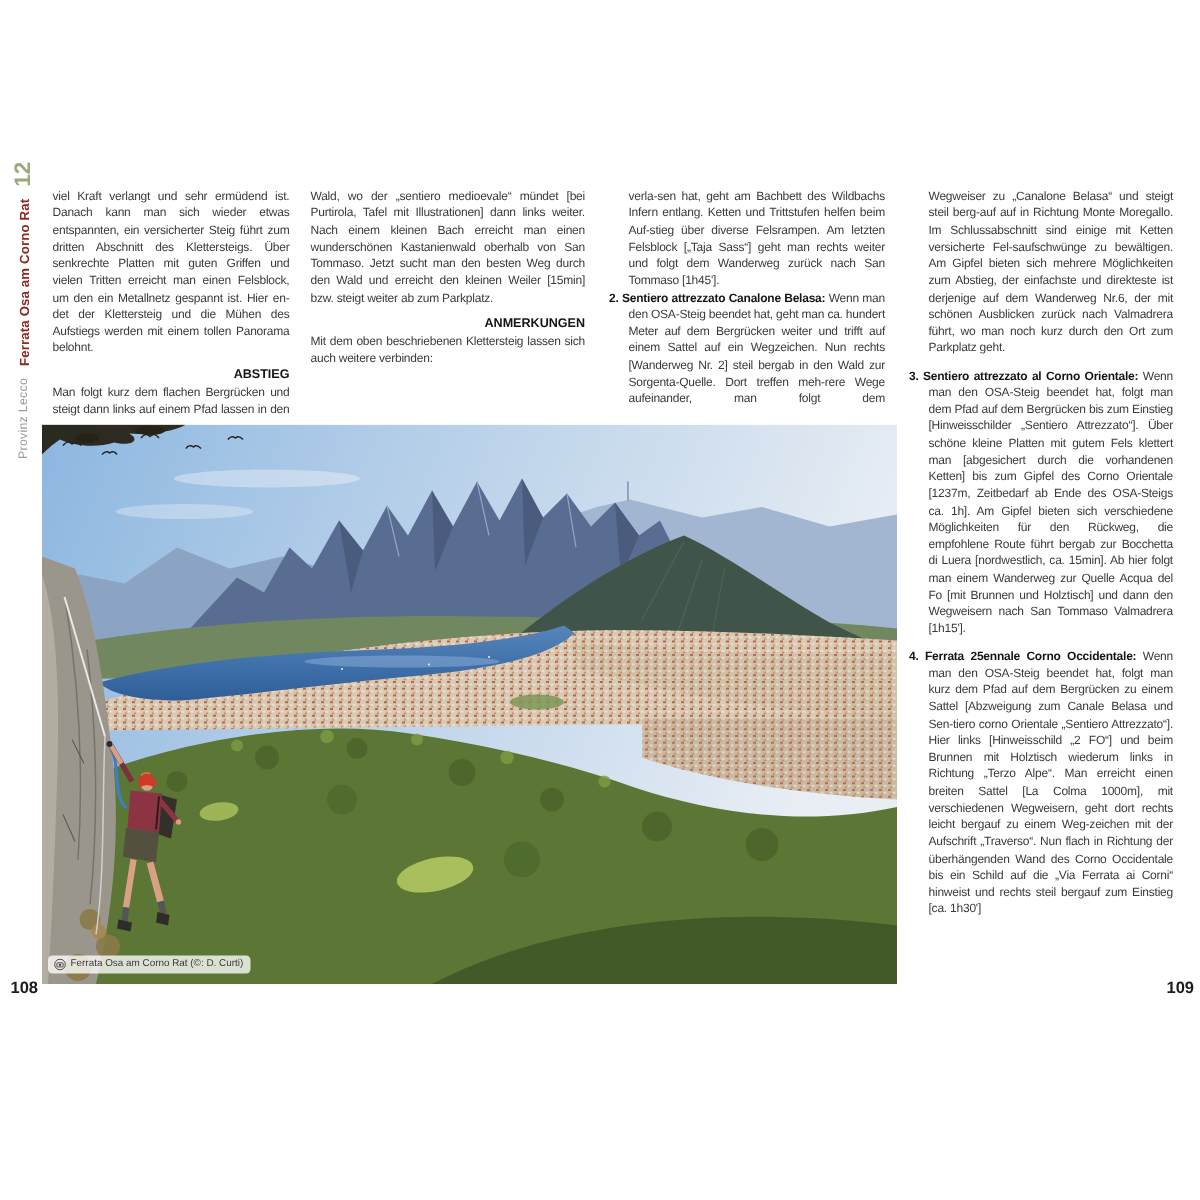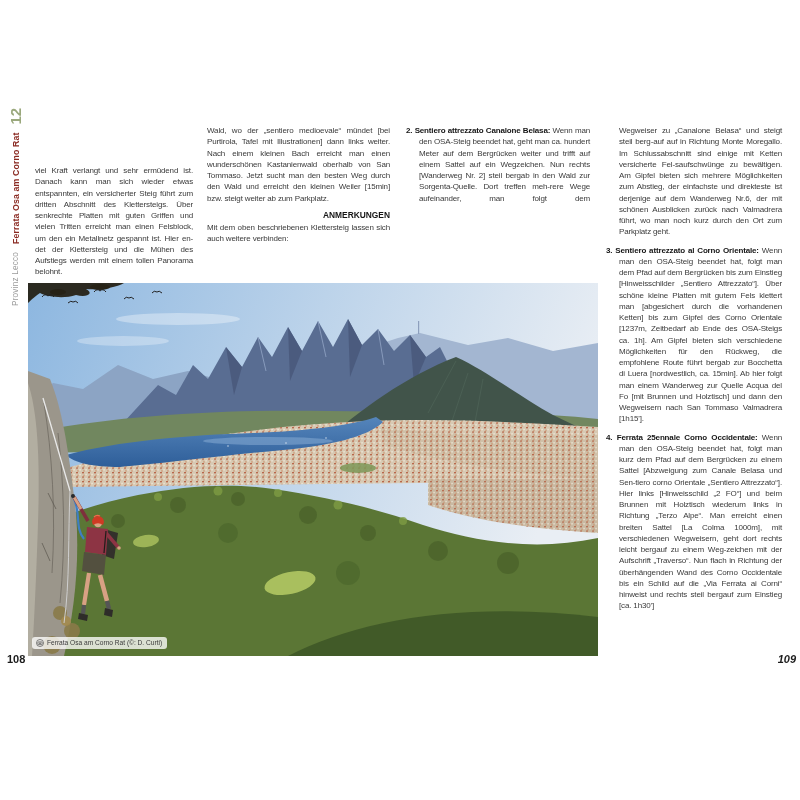--- a/index.html
+++ b/index.html
@@ -20,37 +20,37 @@
        letter-spacing:-0.15px;text-align:justify;color:var(--body_text,#3a3a3a);}
   .col p{margin:0;}
   .col .hd{font-size:8.4px;font-weight:bold;color:var(--heading_text,#151515);
            margin:6px 0 1px;letter-spacing:0;text-align:right;}
   .jl{text-align-last:justify;}
   .cont{padding-left:13px;}
   .li{padding-left:13px;text-indent:-13px;margin-top:4px;}
   .li .num,.li b{font-weight:bold;color:var(--heading_text,#151515);}
   .li .num::after{content:"\00a0";}
   .li b::after{content:"\00a0";}
-  .c1{left:35px;width:158px;margin-top:40px;}
+  .c1{left:35px;width:158px;}
   .c2{left:207px;width:183px;}
   .c3{left:406px;width:184px;}
   .rc{left:606px;width:176px;}
 
   
   .photo{position:absolute;left:28px;top:283px;width:570px;height:373px;overflow:hidden;}
   .photo svg{display:block;}
   .caption{position:absolute;left:4px;bottom:7px;display:flex;align-items:center;gap:3px;
            background:rgba(255,255,255,.78);border-radius:3px;padding:2px 5px 2px 4px;
            font-size:6.6px;line-height:1;color:#3b3b3b;letter-spacing:0;}
   .caption svg{flex:0 0 auto;}
 
   
   .pn{position:absolute;top:653px;font-size:11px;font-weight:bold;color:#1c1c1c;}
   .pn-l{left:7px;}
-  .pn-r{right:4px;font-style:italic;}
+  .pn-r{right:4px;}
 </style>
 </head>
 <body>
 
 <div class="spread">
 
   <div class="sidebar">
     <span class="sb-sub">Provinz Lecco</span>
     <span class="sb-title">Ferrata Osa am Corno Rat</span>
     <span class="sb-num">12</span>
@@ -62,20 +62,21 @@
     <p class="jl">Man folgt kurz dem flachen Bergrücken und steigt dann links auf einem Pfad lassen in den</p>
   </div>
 
   <div class="col c2">
     <p>Wald, wo der „sentiero medioevale“ mündet [bei Purtirola, Tafel mit Illustrationen] dann links weiter. Nach einem kleinen Bach erreicht man einen wunderschönen Kastanienwald oberhalb von San Tommaso. Jetzt sucht man den besten Weg durch den Wald und erreicht den kleinen Weiler [15min] bzw. steigt weiter ab zum Parkplatz.</p>
     <p class="hd">ANMERKUNGEN</p>
     <p>Mit dem oben beschriebenen Klettersteig lassen sich auch weitere verbinden:</p>
   </div>
 
   <div class="col c3">
+    <p class="cont">verla-sen hat, geht am Bachbett des Wildbachs Infern entlang. Ketten und Trittstufen helfen beim Auf-stieg über diverse Felsrampen. Am letzten Felsblock [„Taja Sass“] geht man rechts weiter und folgt dem Wanderweg zurück nach San Tommaso [1h45'].</p>
     <p class="li jl">
       <span class="num">2.</span><b>Sentiero attrezzato Canalone Belasa:</b><span>Wenn man den OSA-Steig beendet hat, geht man ca. hundert Meter auf dem Bergrücken weiter und trifft auf einem Sattel auf ein Wegzeichen. Nun rechts [Wanderweg Nr. 2] steil bergab in den Wald zur Sorgenta-Quelle. Dort treffen meh-rere Wege aufeinander, man folgt dem</span>
     </p>
   </div>
 
   <div class="col rc">
     <p class="cont">Wegweiser zu „Canalone Belasa“ und steigt steil berg-auf auf in Richtung Monte Moregallo. Im Schlussabschnitt sind einige mit Ketten versicherte Fel-saufschwünge zu bewältigen. Am Gipfel bieten sich mehrere Möglichkeiten zum Abstieg, der einfachste und direkteste ist derjenige auf dem Wanderweg Nr.6, der mit schönen Ausblicken zurück nach Valmadrera führt, wo man noch kurz durch den Ort zum Parkplatz geht.</p>
     <p class="li" style="margin-top:7px;">
       <span class="num">3.</span><b>Sentiero attrezzato al Corno Orientale:</b><span>Wenn man den OSA-Steig beendet hat, folgt man dem Pfad auf dem Bergrücken bis zum Einstieg [Hinweisschilder „Sentiero Attrezzato“]. Über schöne kleine Platten mit gutem Fels klettert man [abgesichert durch die vorhandenen Ketten] bis zum Gipfel des Corno Orientale [1237m, Zeitbedarf ab Ende des OSA-Steigs ca. 1h]. Am Gipfel bieten sich verschiedene Möglichkeiten für den Rückweg, die empfohlene Route führt bergab zur Bocchetta di Luera [nordwestlich, ca. 15min]. Ab hier folgt man einem Wanderweg zur Quelle Acqua del Fo [mit Brunnen und Holztisch] und dann den Wegweisern nach San Tommaso Valmadrera [1h15'].</span>
     </p>

